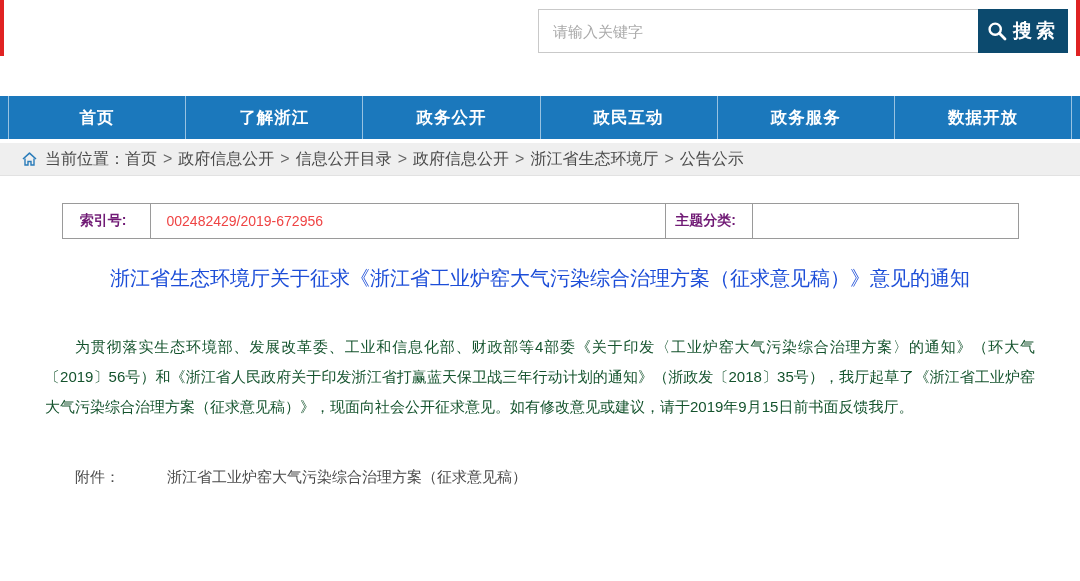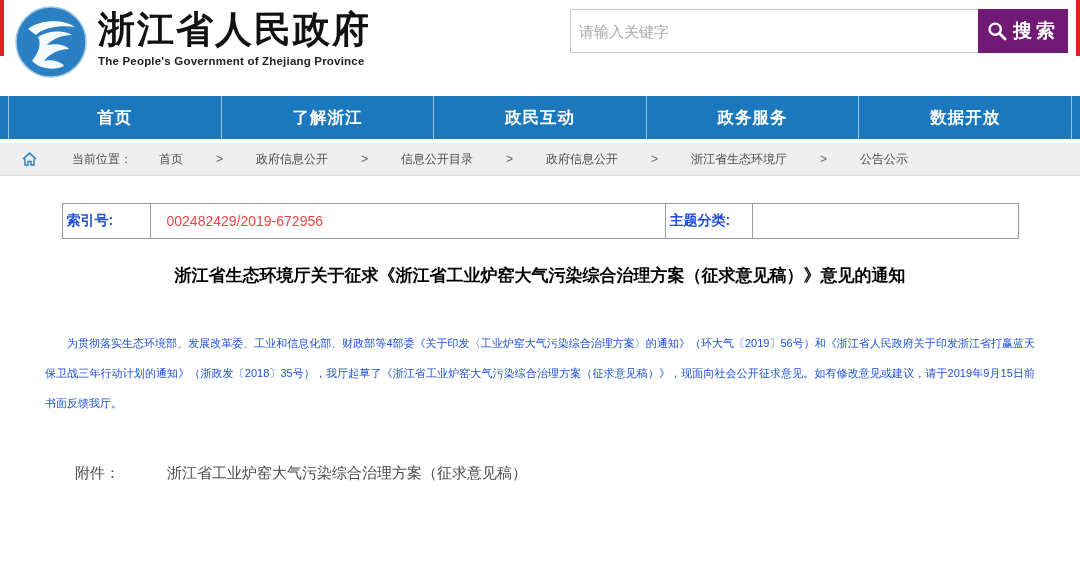--- a/index.html
+++ b/index.html
@@ -16,118 +16,105 @@
   
   .header { height:96px; position:relative; background:#fff; }
   .brand { position:absolute; left:14px; top:5px; display:flex; align-items:flex-start; }
   .logo-circle { width:74px; height:74px; flex:0 0 auto; }
   .brand-text { margin-left:10px; padding-top:4px; }
   .brand-title { font-size:37px; font-weight:bold; color:#111; letter-spacing:2px; line-height:1.15; }
   .brand-sub { font-size:11.5px; font-weight:bold; color:#222; margin-top:3px; letter-spacing:0.2px; }
 
   .search-area { position:absolute; top:9px; right:12px; display:flex; }
   .search-input {
-    width:408px; height:44px; border:1px solid #c9c9c9; border-right:none;
-    font-size:15px; padding:0 8px; color:#444; outline:none;
+    width:440px; height:44px; border:1px solid #c9c9c9; border-right:none;
+    font-size:15px; padding:0 14px; color:#444; outline:none;
     font-family:"Liberation Sans","DejaVu Sans",sans-serif;
   }
   .search-input::placeholder { color:#a9a9a9; }
   .search-btn {
-    width:90px; height:44px; background:#701a75; border:none; cursor:pointer;
+    width:90px; height:44px; background:#0c4a6e; border:none; cursor:pointer;
     color:#fff; font-size:19px; font-weight:bold; display:flex;
     align-items:center; justify-content:center; gap:6px;
     font-family:"Liberation Sans","DejaVu Sans",sans-serif;
     letter-spacing:4px;
   }
 
   
   .nav { height:43px; background:#1b78bc; display:flex; padding:0 8px; }
   .nav-item {
     flex:1; display:flex; align-items:center; justify-content:center;
     color:#fff; font-size:16.5px; font-weight:bold; letter-spacing:1px;
     border-right:1px solid rgba(255,255,255,.55); cursor:pointer;
   }
   .nav-item:first-child { border-left:1px solid rgba(255,255,255,.55); }
 
   
   .crumb-strip {
     margin-top:4px; height:33px; background:#efefef; border-bottom:1px solid #e2e2e2;
     display:flex; align-items:center; padding-left:22px;
-    font-size:12px; color:#4a4a4a;gap:27px;
+    font-size:16px; color:#4a4a4a;
   }
   .crumb-strip .home-icon { margin-right:8px; display:flex; }
   .crumb-sep { margin:0 6px; color:#666; }
   .crumb-item { color:#4a4a4a; cursor:pointer; }
 
   
   .meta-table {
     width:956px; margin:27px auto 0 auto; border-collapse:collapse; table-layout:fixed;
   }
   .meta-table td {
     border:1px solid #9a9a9a; height:35px; font-size:14px; color:#ef4444;
     padding:0 8px 0 16px; overflow:hidden; white-space:nowrap;
   }
   .meta-table td.lbl {
-    text-align:left; color:#1d4ed8; font-weight:bold; padding:0 10px 0 4px;
+    text-align:center; color:#701a75; font-weight:bold; padding:0 10px 0 4px;
   }
   .c1 { width:88px; } .c2 { width:515px; } .c3 { width:87px; } .c4 { width:266px; }
 
   
   .article { padding:0 45px; }
   .article-title {
-    margin-top:25px; text-align:center; font-size:17px; font-weight:bold;
-    color:#000000; line-height:1.4;
+    margin-top:25px; text-align:center; font-size:20px; font-weight:normal;
+    color:#1d4ed8; line-height:1.4;
   }
   .article-body { margin-top:40px; }
   .article-body p {
-    font-size:11px; color:#1d4ed8; line-height:30px; text-indent:2em;
+    font-size:15px; color:#14532d; line-height:30px; text-indent:2em;
     text-align:justify;
   }
   .attachment { margin-top:40px; font-size:15px; color:#4a4a4a; text-indent:2em; line-height:30px; }
   .attachment .att-name { cursor:pointer;margin-left:47px; }
 </style>
 </head>
 <body>
 
 <div class="edge-mark left"></div>
 <div class="edge-mark right"></div>
 
 <div class="header">
-  <div class="brand">
-    <span>
-      <svg class="logo-circle" viewBox="0 0 74 74">
-        <circle cx="37" cy="37" r="35" fill="#2a80c2"></circle>
-        <path d="M14 24 C26 14, 50 14, 61 22 C48 20, 30 22, 22 30 Z" fill="#ffffff"></path>
-        <path d="M24 32 C36 24, 52 26, 58 30 C48 30, 38 34, 33 40 C42 38, 52 40, 55 44 C46 44, 36 48, 30 56 C38 54, 48 57, 50 61 C40 66, 26 64, 18 56 C24 48, 28 40, 24 32 Z" fill="#ffffff" opacity="0.95"></path>
-        <circle cx="37" cy="37" r="35" fill="none" stroke="#9ec8e8" stroke-width="1.5"></circle>
-      </svg>
-    </span>
-    <div class="brand-text">
-      <div class="brand-title">浙江省人民政府</div>
-      <div class="brand-sub">The People's Government of Zhejiang Province</div>
-    </div>
-  </div>
 
   <div class="search-area">
     <input class="search-input" type="text" placeholder="请输入关键字" style="">
     <button class="search-btn">
       <span style="display:flex;">
         <svg width="20" height="20" viewBox="0 0 20 20">
           <circle cx="8.2" cy="8.2" r="5.6" fill="none" stroke="#ffffff" stroke-width="2.4"></circle>
           <line x1="12.6" y1="12.6" x2="18" y2="18" stroke="#ffffff" stroke-width="2.8" stroke-linecap="round"></line>
         </svg>
       </span>
       <span>搜索</span>
     </button>
   </div>
 </div>
 
 <div class="nav">
   <div class="nav-item">首页</div>
   <div class="nav-item">了解浙江</div>
+  <div class="nav-item">政务公开</div>
   <div class="nav-item">政民互动</div>
   <div class="nav-item">政务服务</div>
   <div class="nav-item">数据开放</div>
 </div>
 
 <div class="crumb-strip">
   <span class="home-icon">
     <svg width="15" height="14" viewBox="0 0 15 14">
       <path d="M1 7 L7.5 1.2 L14 7" fill="none" stroke="#2a7cba" stroke-width="1.6" stroke-linejoin="round"></path>
       <path d="M3 6.5 V13 H6 V9.5 H9 V13 H12 V6.5" fill="none" stroke="#2a7cba" stroke-width="1.4"></path>

